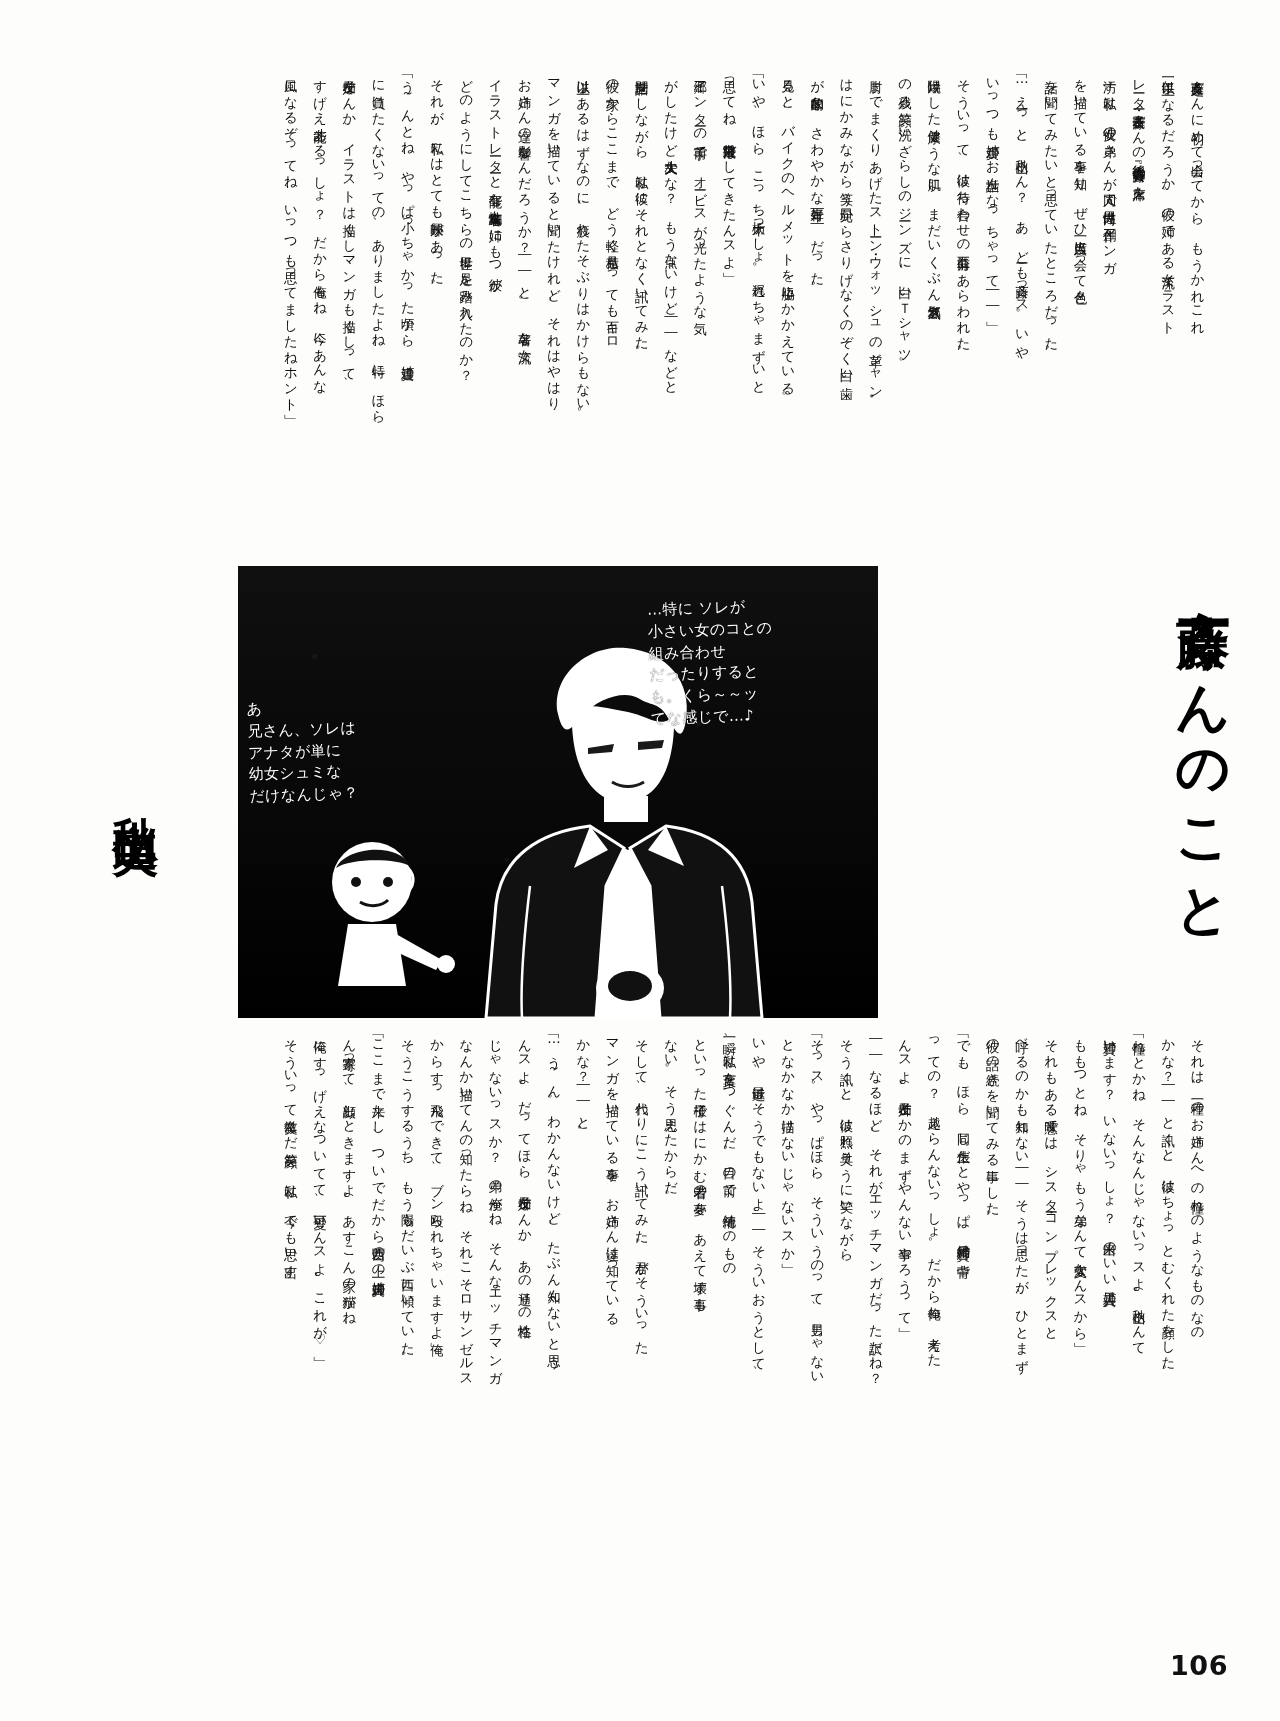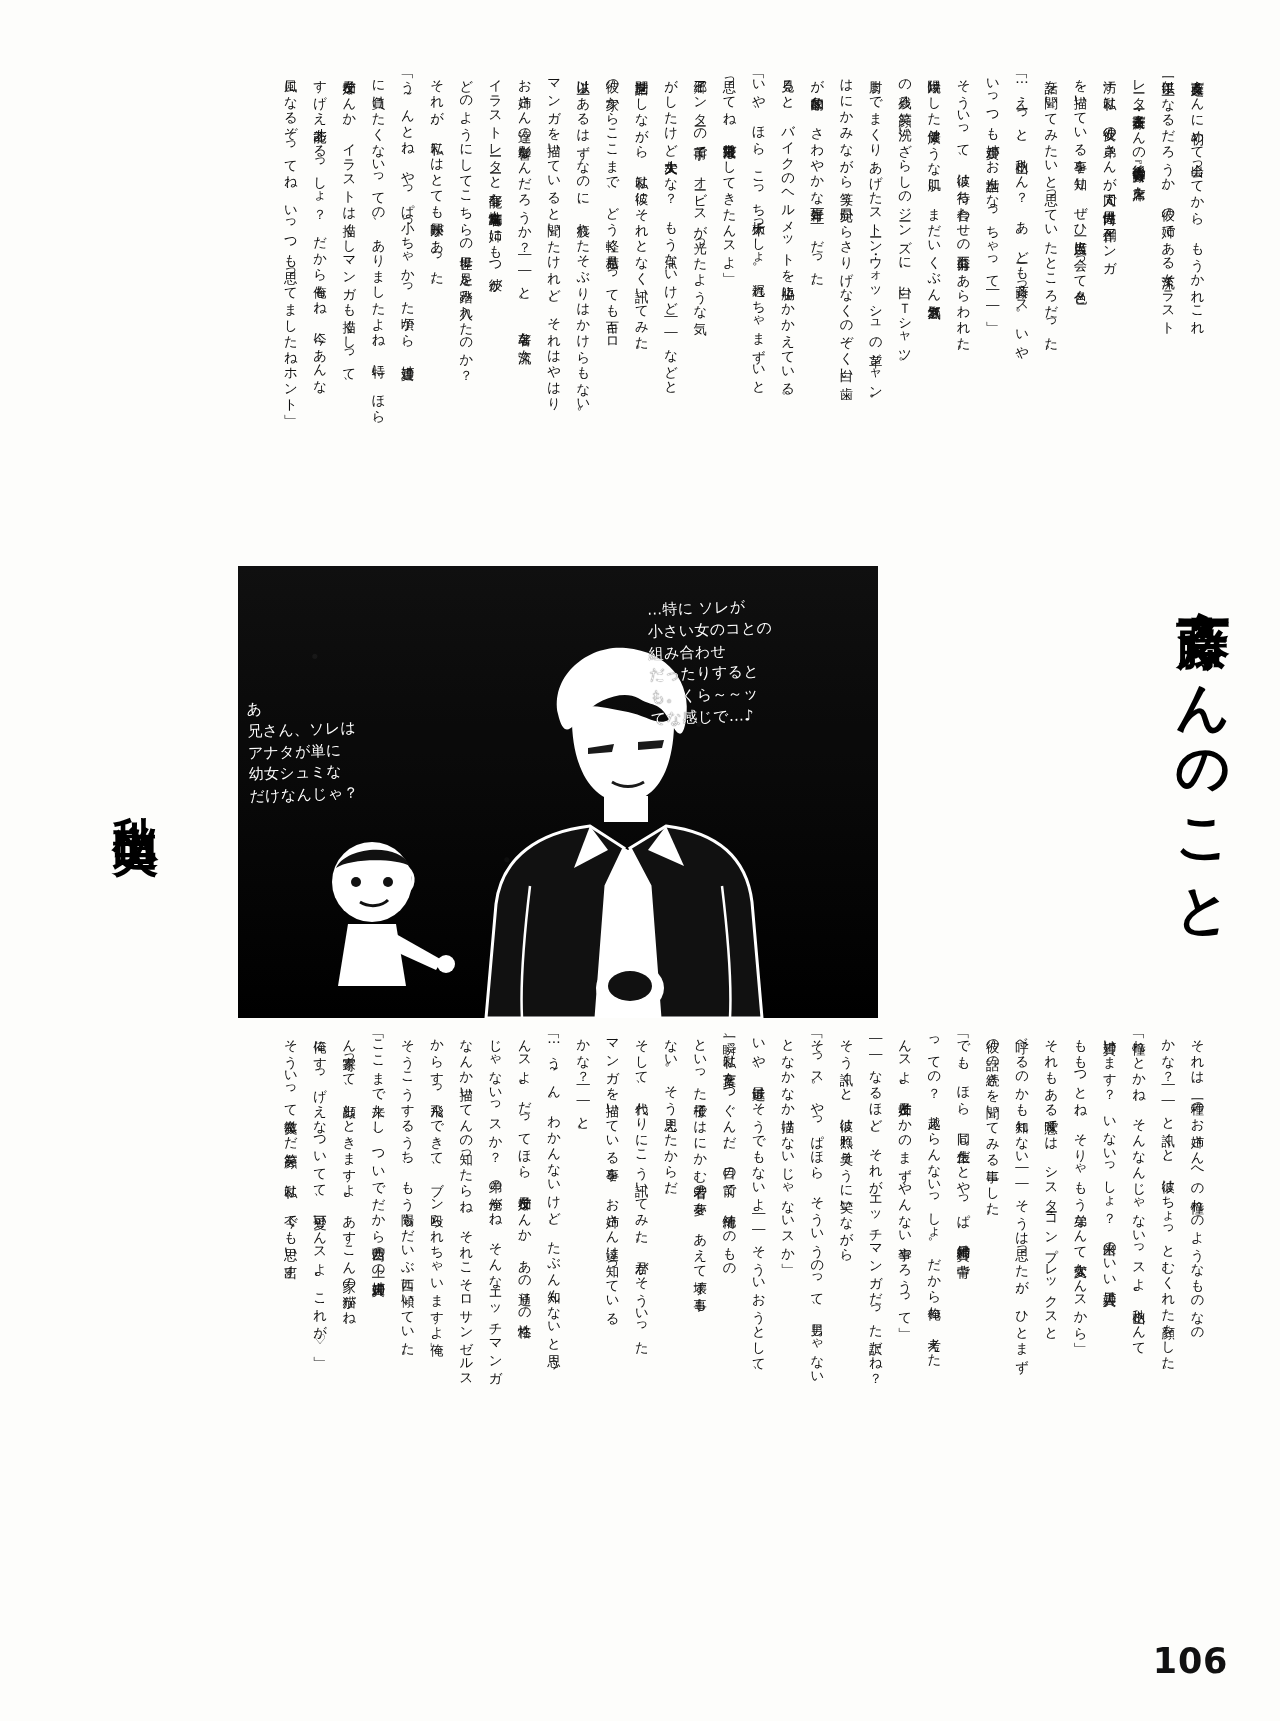--- a/index.html
+++ b/index.html
@@ -148,21 +148,21 @@
     top: 70px;
     width: 290px;
     height: 382px;
   }
 
   
   .page-number {
     position: absolute;
     right: 52px;
     bottom: 40px;
-    font-size: 35px;
+    font-size: 27px;
     font-family: "DejaVu Sans", "Liberation Sans", sans-serif;
     font-weight: 700;
     letter-spacing: .02em;
     color: #111;
   }
 </style>
 </head>
 <body>
 
 <div class="page">

